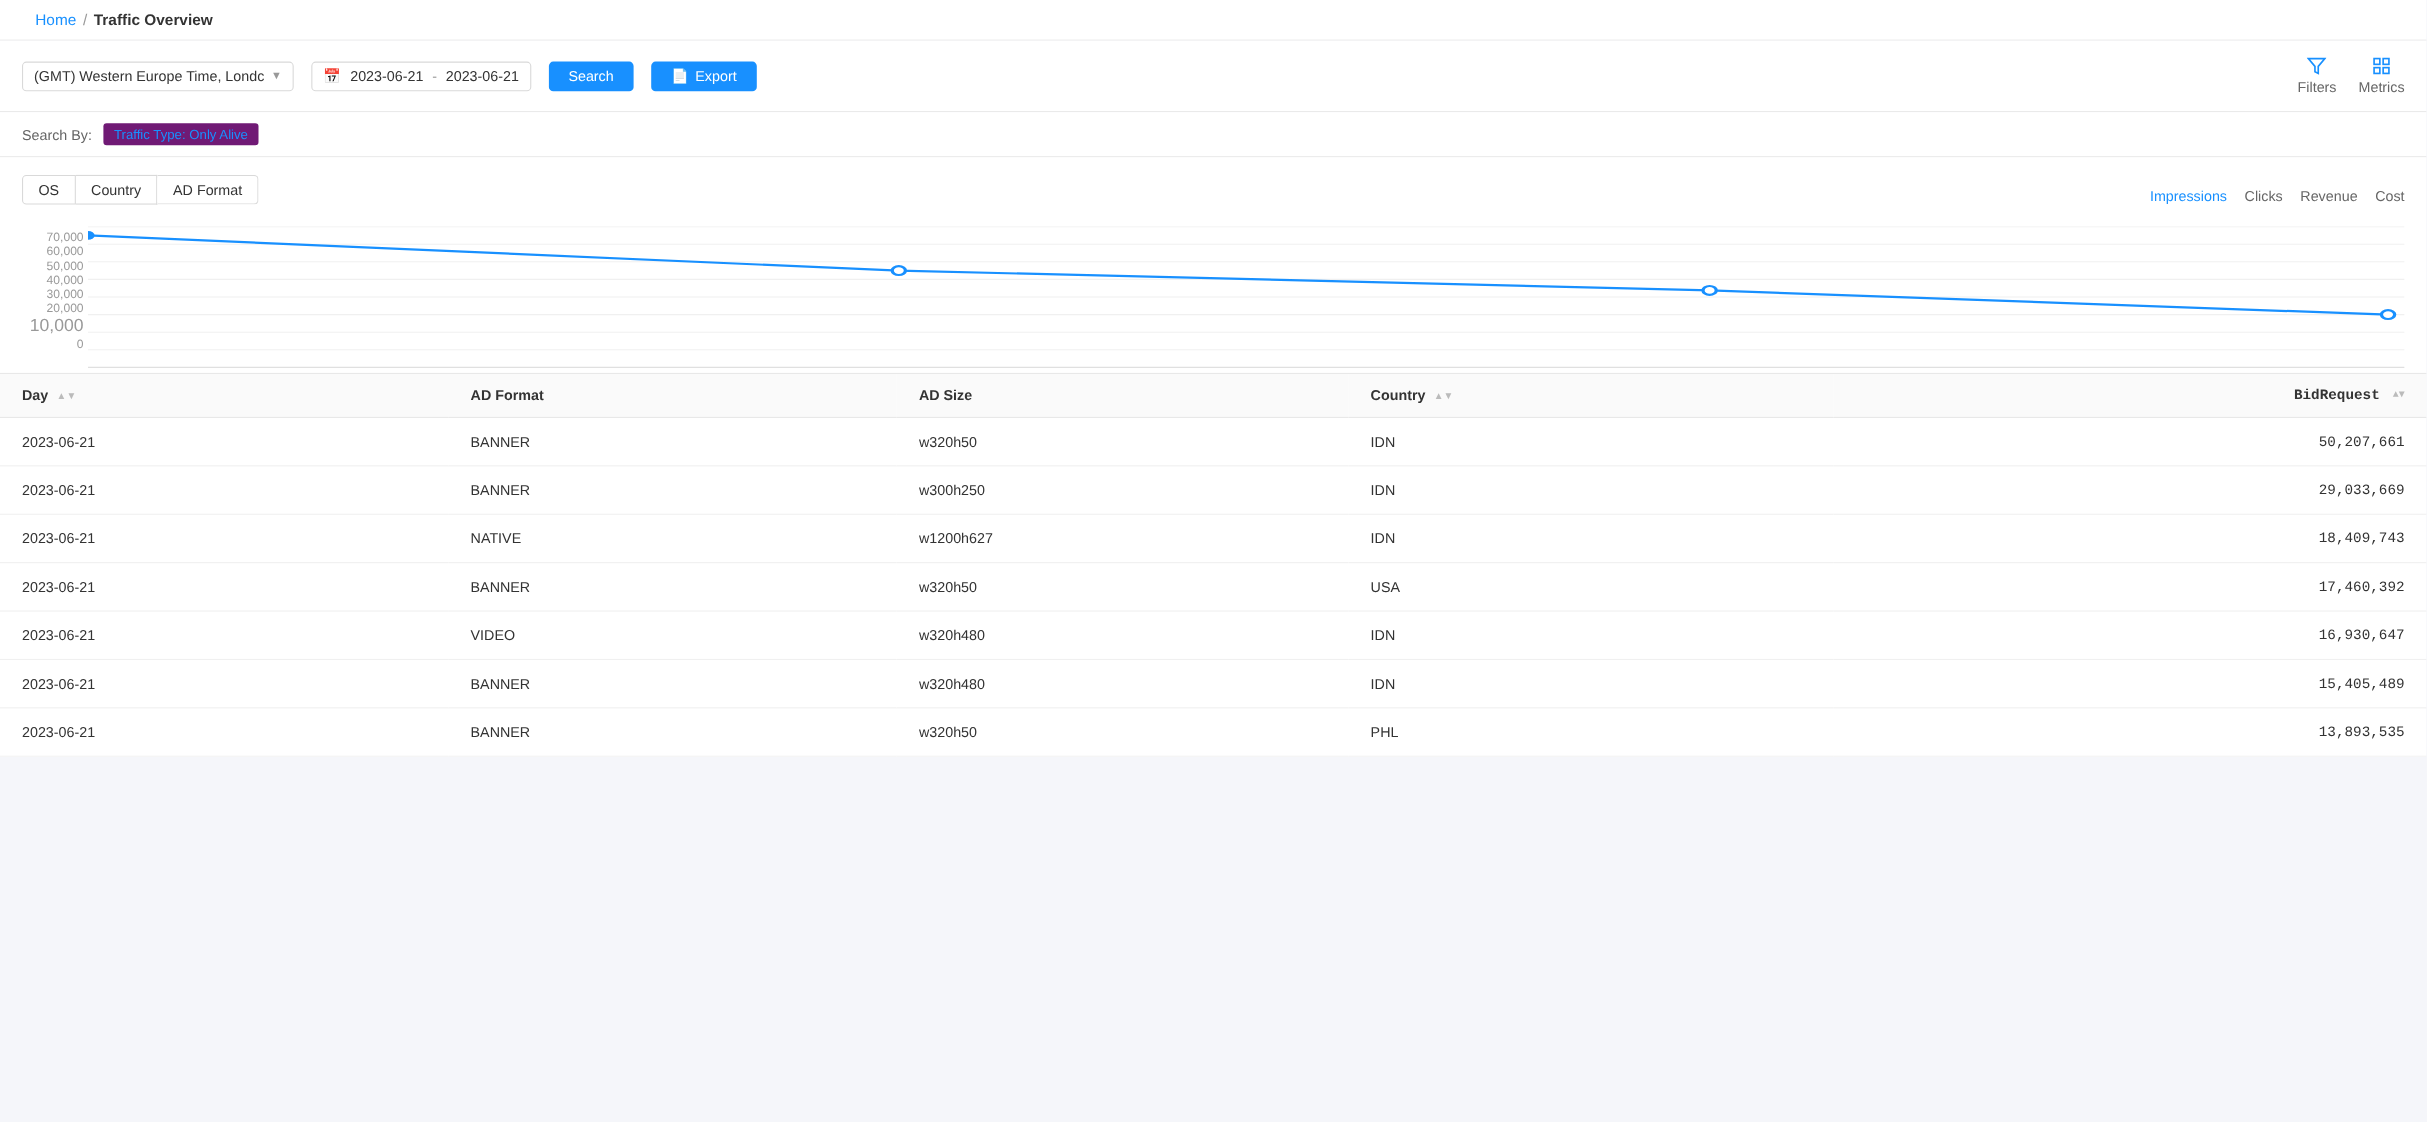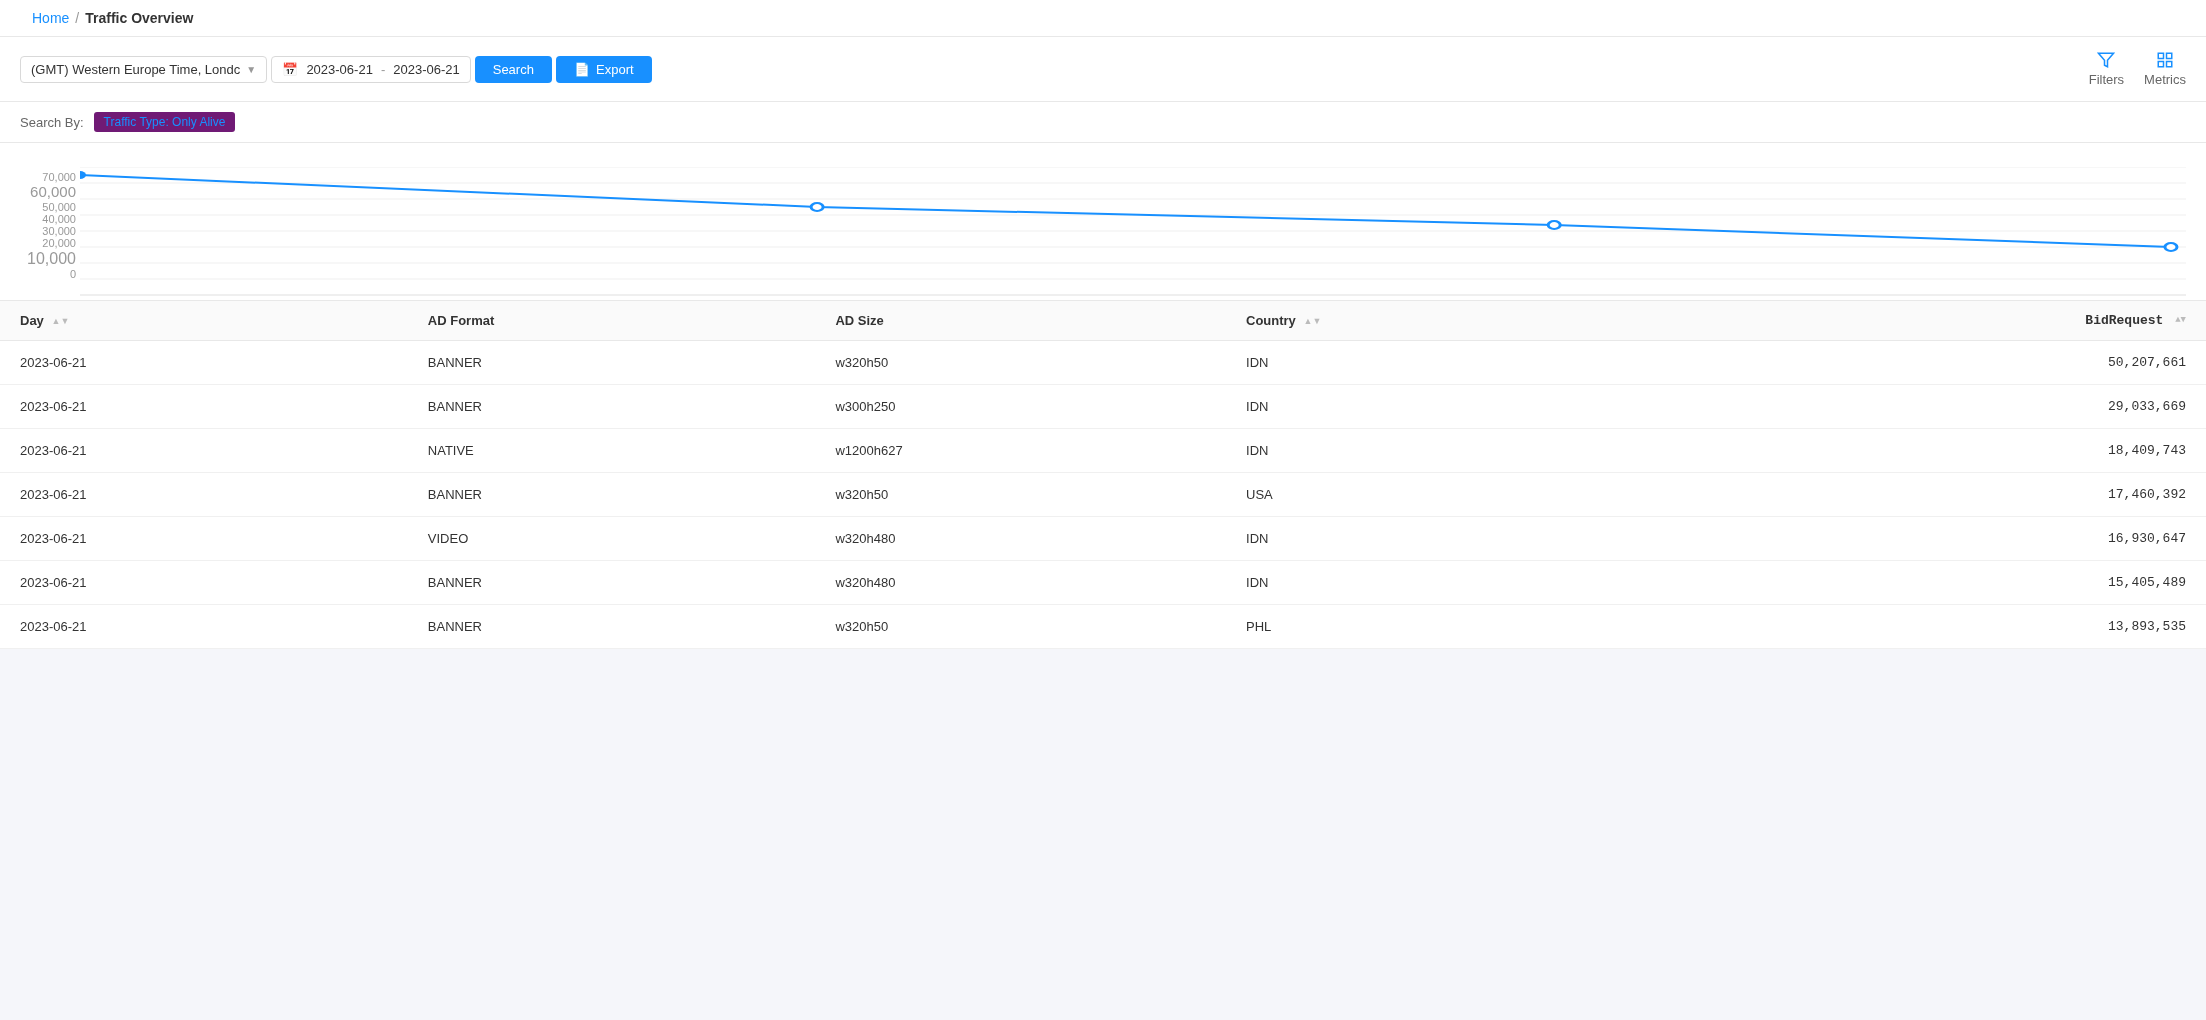--- a/index.html
+++ b/index.html
@@ -4,21 +4,21 @@
   <style>
     * { box-sizing: border-box; margin: 0; padding: 0; }
     body { font-family: -apple-system, BlinkMacSystemFont, 'Segoe UI', sans-serif; font-size: 13px; color: #333; background: #f5f6fa; }
 
     .top-bar { background: #fff; border-bottom: 1px solid #e8e8e8; padding: 10px 32px; display: flex; align-items: center; }
     .breadcrumb { display: flex; align-items: center; gap: 6px; font-size: 14px; }
     .breadcrumb .home { color: #1890ff; cursor: pointer; }
     .breadcrumb .sep { color: #999; }
     .breadcrumb .current { color: #333; font-weight: 600; }
 
-    .toolbar { background: #fff; border-bottom: 1px solid #e8e8e8; padding: 14px 20px; display: flex; align-items: center; gap: 4px; }
+    .toolbar { background: #fff; border-bottom: 1px solid #e8e8e8; padding: 14px 20px; display: flex; align-items: center; gap: 16px; }
     .timezone-select { display: flex; align-items: center; border: 1px solid #d9d9d9; border-radius: 4px; padding: 5px 10px; background: #fff; font-size: 13px; color: #333; cursor: pointer; gap: 6px; min-width: 200px; }
     .timezone-select .arrow { color: #999; font-size: 10px; }
     .date-range { display: flex; align-items: center; border: 1px solid #d9d9d9; border-radius: 4px; padding: 5px 10px; background: #fff; gap: 8px; font-size: 13px; }
     .date-range .cal-icon { color: #999; }
     .date-range .dash { color: #999; }
     .search-btn { background: #1890ff; color: #fff; border: none; border-radius: 4px; padding: 6px 18px; cursor: pointer; font-size: 13px; }
     .export-btn { background: #1890ff; color: #fff; border: none; border-radius: 4px; padding: 6px 18px; cursor: pointer; font-size: 13px; display: flex; align-items: center; gap: 6px; }
     .toolbar-right { margin-left: auto; display: flex; align-items: center; gap: 20px; }
     .toolbar-action { display: flex; flex-direction: column; align-items: center; gap: 3px; color: #666; cursor: pointer; font-size: 13px; }
     .toolbar-action svg { color: #1890ff; }
@@ -92,26 +92,39 @@
     </div>
   </div>
 </div>
 
 <div class="filter-bar">
   <span class="label">Search By:</span>
   <span class="filter-tag">Traffic Type: Only Alive</span>
 </div>
 
 <div class="chart-section">
+  <div class="chart-header">
+    <div class="chart-tabs">
+      <button class="chart-tab">OS</button>
+      <button class="chart-tab">Country</button>
+      <button class="chart-tab">AD Format</button>
+    </div>
+    <div class="chart-metrics">
+      <span class="chart-metric active">Impressions</span>
+      <span class="chart-metric">Clicks</span>
+      <span class="chart-metric">Revenue</span>
+      <span class="chart-metric">Cost</span>
+    </div>
+  </div>
 
   <div style="display:flex; margin-top: 8px;">
 
     <div style="width:60px; display:flex; flex-direction:column; justify-content:space-between; padding: 4px 4px 20px 0; text-align:right;">
       <span style="font-size:11px;color:#999;">70,000</span>
-      <span style="font-size:15px;color:#999;">60,000</span>
+      <span style="font-size:11px;color:#999;">60,000</span>
       <span style="font-size:11px;color:#999;">50,000</span>
       <span style="font-size:11px;color:#999;">40,000</span>
       <span style="font-size:11px;color:#999;">30,000</span>
       <span style="font-size:11px;color:#999;">20,000</span>
       <span style="font-size:16px;color:#999;">10,000</span>
       <span style="font-size:11px;color:#999;">0</span>
     </div>
 
     <div style="flex:1; position:relative;">
       <svg viewBox="0 0 1400 130" preserveAspectRatio="none" style="width:100%;height:130px;">

